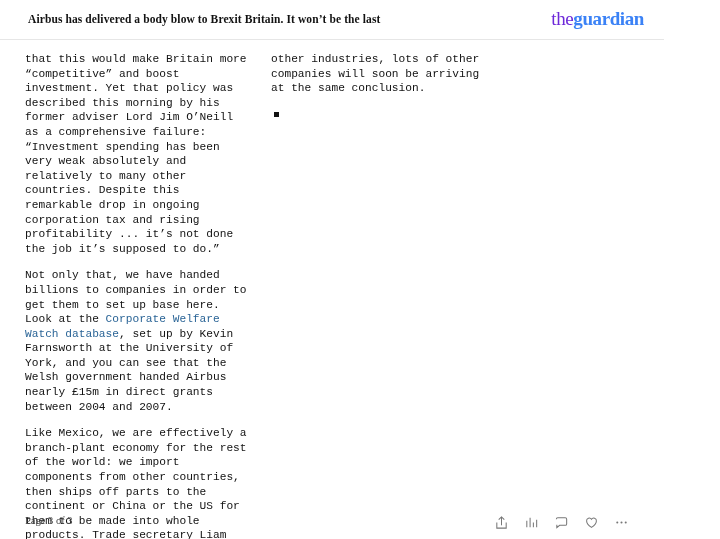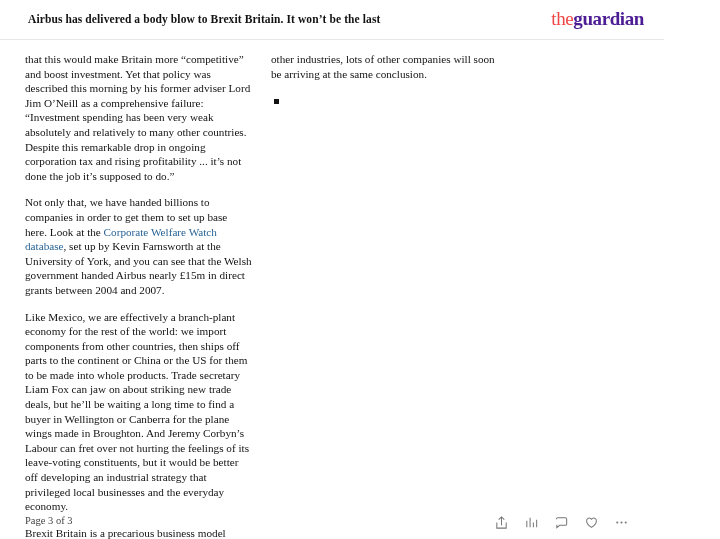--- a/index.html
+++ b/index.html
@@ -41,25 +41,25 @@
   .brand {
     position: absolute;
     right: 20px;
     top: 8px;
     font-family: "Liberation Serif", serif;
     font-size: 19px;
     letter-spacing: -0.4px;
     white-space: nowrap;
   }
   .brand .brand-the {
-    color: #ef4444;
+    color: #6d28d9;
     font-style: normal;
   }
   .brand .brand-name {
-    color: #4c1d95;
+    color: #3b82f6;
     font-weight: bold;
   }
 
   
   .content {
     position: absolute;
     top: 40px;
     left: 0;
     width: 720px;
     bottom: 30px;
@@ -73,21 +73,21 @@
   }
   .column {
     float: left;
     width: 227px;
   }
   .column.col-right {
     margin-left: 19px;
   }
   .column p {
     margin: 0 0 12px 0;
-    font-family: Liberation Serif, serif;
+    font-family: Liberation Mono, monospace;
     font-size: 11.2px;
     line-height: 14.6px;
     color: #121212;
     text-align: left;
   }
   .column p.last-para {
     margin-bottom: 0;
   }
   a.inline-link {
     color: #2a6496;

